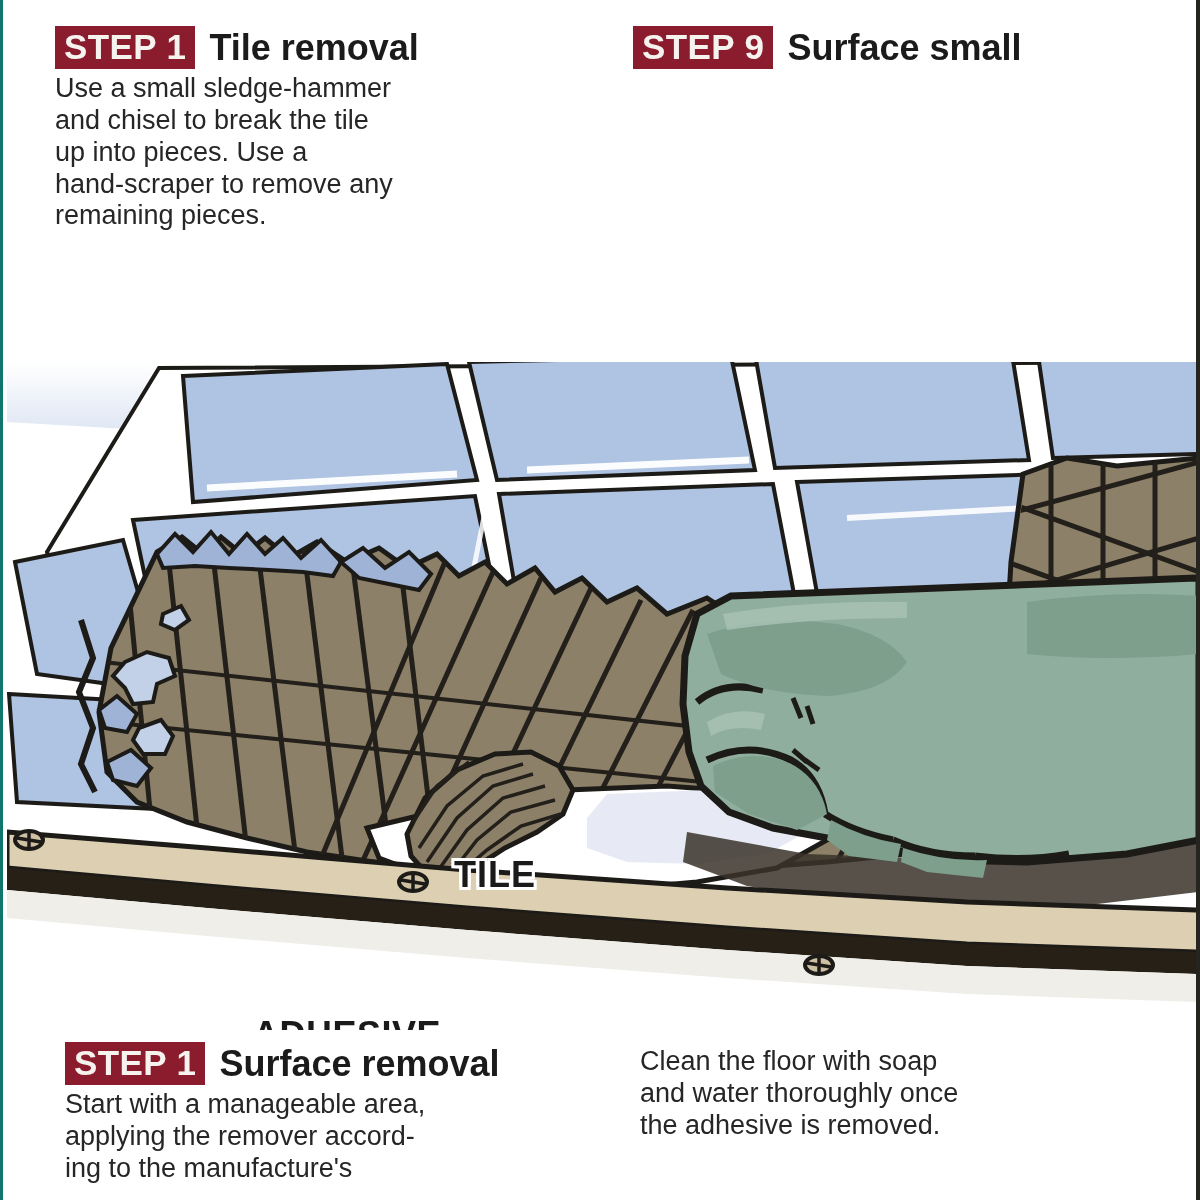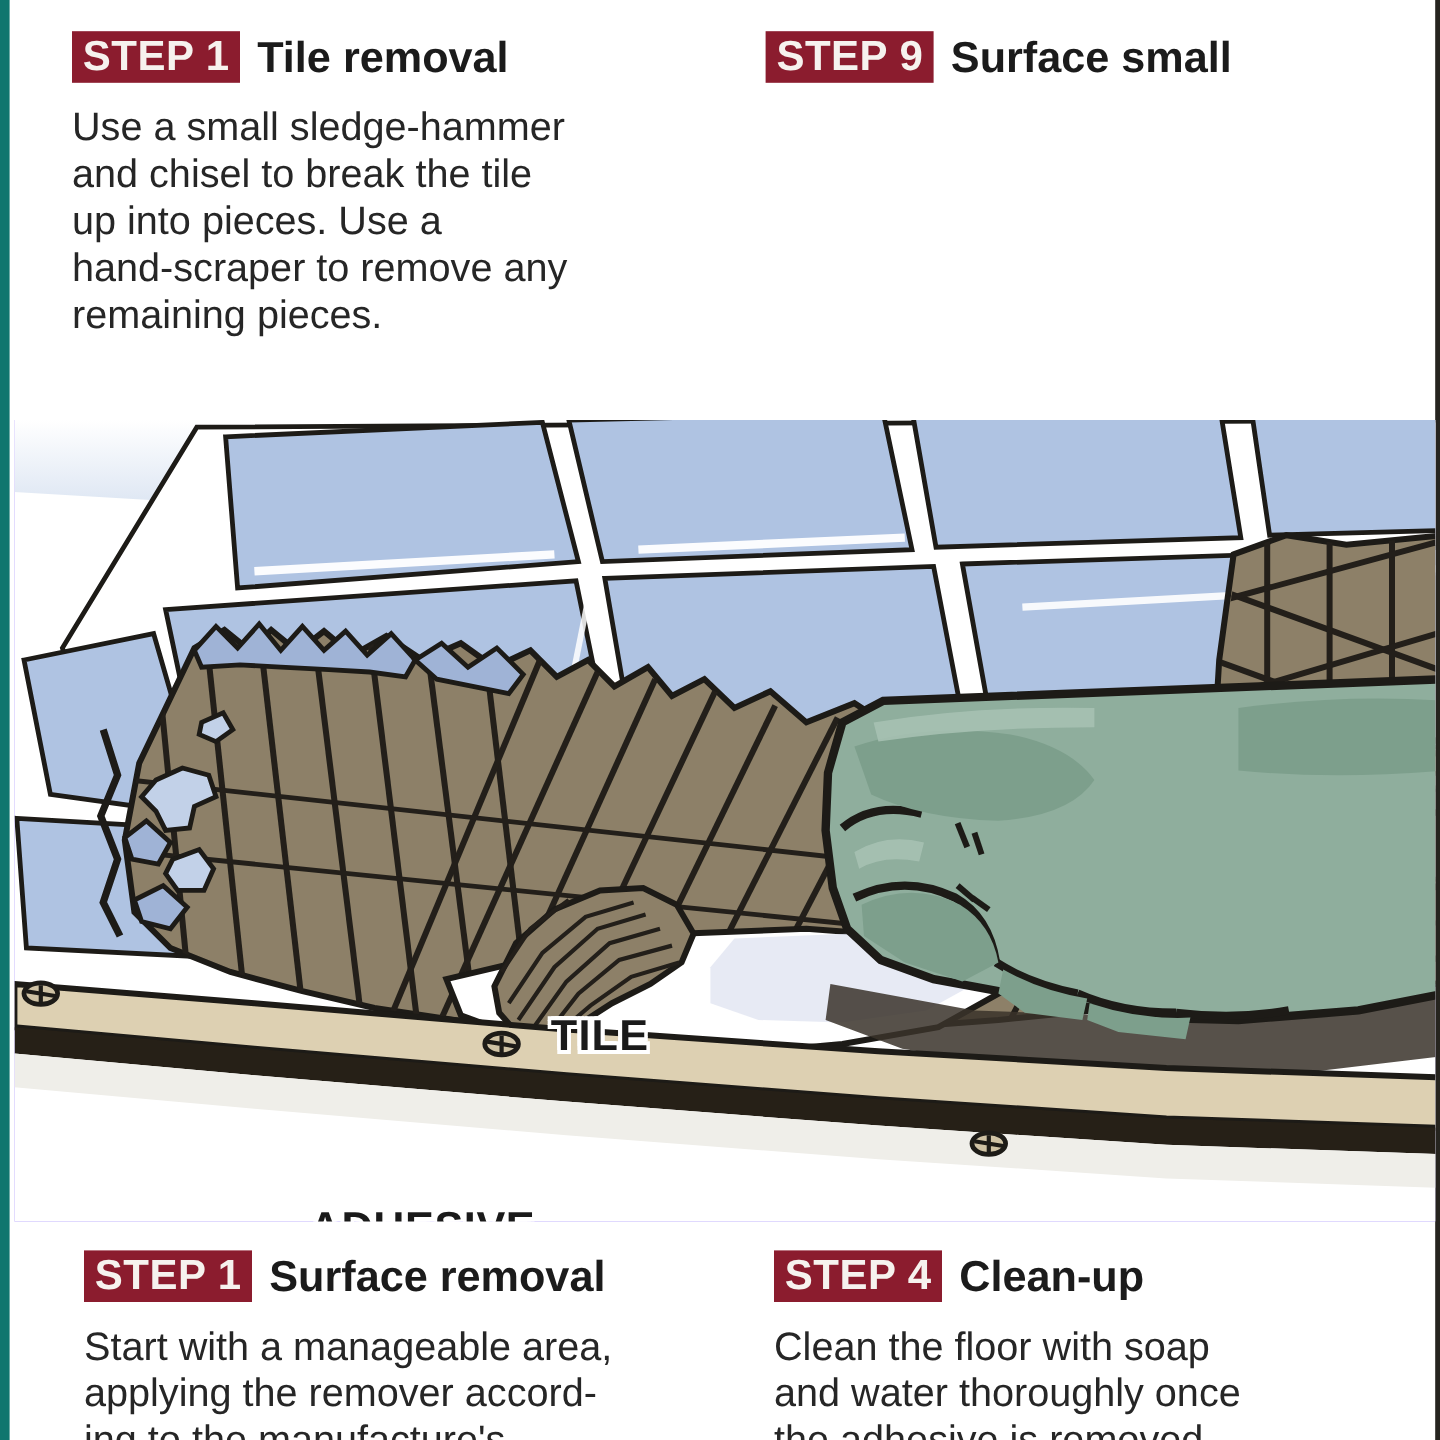--- a/index.html
+++ b/index.html
@@ -10,21 +10,21 @@
   body {
     font-family: "Liberation Sans", sans-serif;
   }
   #page {
     position: relative;
     width: 1200px;
     height: 1200px;
     background: #ffffff;
     overflow: hidden;
     box-sizing: border-box;
-    border-left: 8px solid #0f766e;
+    border-left: 3px solid #0f766e;
     border-right: 4px solid #26241f;
   }
 
   
   .step-block {
     position: absolute;
     box-sizing: border-box;
   }
   .step-head {
     display: block;
@@ -47,35 +47,35 @@
     display: inline-block;
     color: #1b1b1b;
     font-size: 36px;
     font-weight: bold;
     vertical-align: middle;
     margin-left: 14px;
     line-height: 1.0;
   }
   .step-body {
     color: #262626;
-    font-size: 33px;
+    font-size: 27px;
     line-height: 1.18;
-    margin-top: 18px;
+    margin-top: 4px;
     white-space: pre-line;
   }
 
   
   #illustration {
     position: absolute;
     left: 4px;
-    top: 350px;
+    top: 362px;
     width: 1192px;
     height: 668px;
     overflow: hidden;
-    background: #c4b5fd;
+    background: #ec4899;
   }
   #illustration svg { display: block; }
 
   
   .art-label {
     position: absolute;
     font-weight: bold;
     line-height: 1.0;
     white-space: nowrap;
   }
@@ -350,21 +350,18 @@
   <div class="step-block" id="step-3" style="left:62px; top:1042px; width:560px;">
     <div class="step-head">
       <span class="step-badge">STEP 1</span><span class="step-title">Surface removal</span>
     </div>
     <div class="step-body">Start with a manageable area,
 applying the remover accord-
 ing to the manufacture's</div>
   </div>
 
   <div class="step-block" id="step-4" style="left:637px; top:1042px; width:560px;">
-    <div class="step-head">
-      <span class="step-badge">STEP 4</span><span class="step-title">Clean-up</span>
-    </div>
     <div class="step-body">Clean the floor with soap
 and water thoroughly once
 the adhesive is removed.</div>
   </div>
 
 </div>
 
 </body></html>

